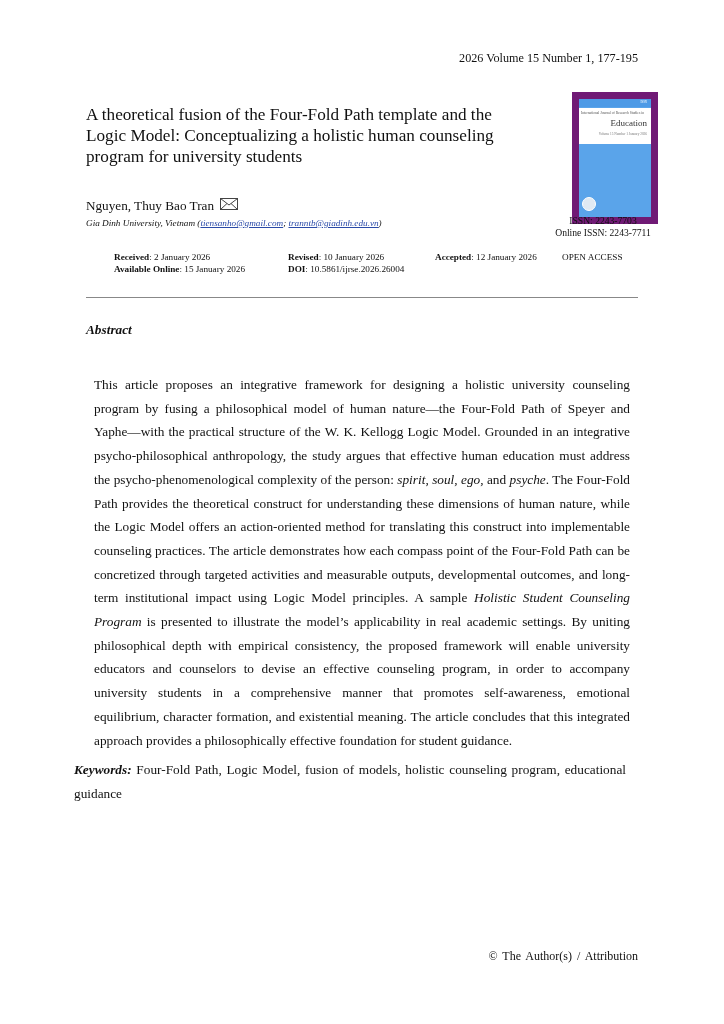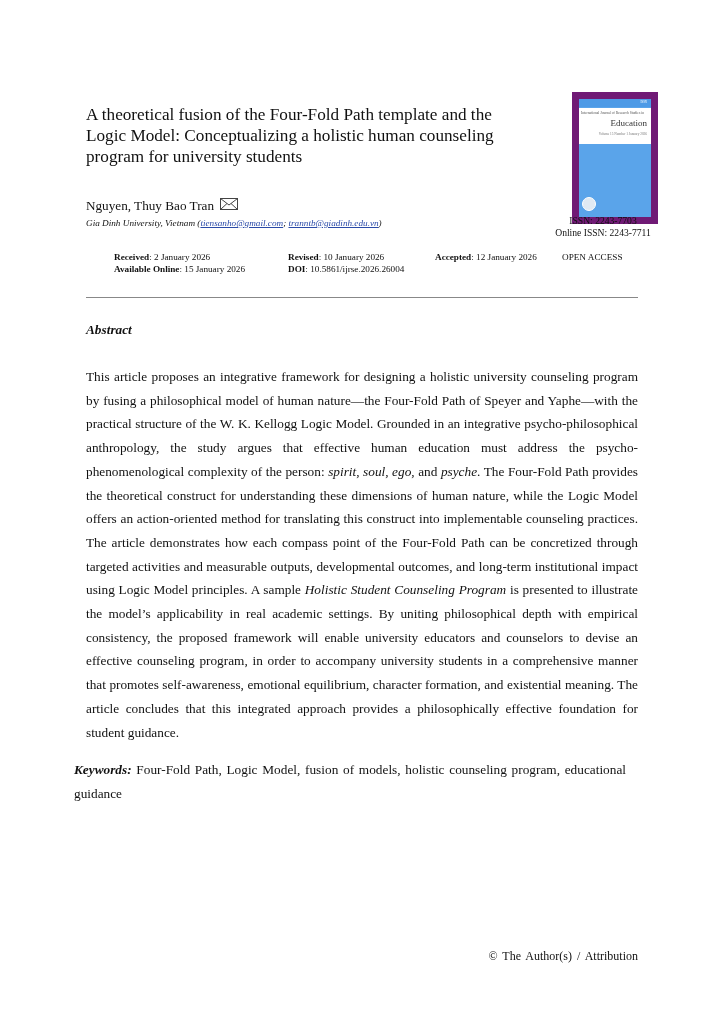--- a/index.html
+++ b/index.html
@@ -30,31 +30,32 @@
     .issn { left: 540px; top: 215px; width: 126px; text-align: center; font-size: 9.6px; line-height: 11.5px; }
     .dates { top: 252px; font-size: 9.2px; line-height: 11.5px; margin-left: 28px; }
     .dates b { font-weight: bold; }
     .open-access { left: 562px; top: 252px; font-size: 9.2px; }
     .rule { left: 86px; top: 297px; width: 552px; height: 1px; background: #888; }
     .abstract-h { left: 86px; top: 322px; font-size: 13.3px; font-weight: bold; font-style: italic; }
     .abstract {
       left: 86px; top: 365px; width: 552px; font-size: 13.3px; line-height: 23.7px;
       text-align: justify;
     }
-    .abstract p { margin: 0; }
+    .abstract p { margin: 8px; }
     .keywords {
       left: 74px; top: 758px; width: 552px; font-size: 13.3px; line-height: 23.7px; text-align: justify;
     }
     .keywords .kh { font-weight: bold; font-style: italic; }
     .footer { right: 86px; top: 949px; font-size: 12px; word-spacing: 2px; }
   </style>
 </head>
 <body>
 
 <div class="abs journal-head">
+  <div>2026 Volume 15 Number 1, 177-195</div>
 </div>
 
 <div class="abs title">A theoretical fusion of the Four-Fold Path template and the Logic Model: Conceptualizing a holistic human counseling program for university students</div>
 
 <div class="abs author author-row">
   <span>Nguyen, Thuy Bao Tran</span>
   <span class="mail-icon">
     <svg width="18" height="12" viewBox="0 0 18 12">
         <rect x="0.5" y="0.5" width="17" height="11" fill="none" stroke="#444" stroke-width="1"></rect>
         <path d="M0.5 0.5 L9 7 L17.5 0.5 M0.5 11.5 L7 5.5 M17.5 11.5 L11 5.5" fill="none" stroke="#444" stroke-width="1"></path>

